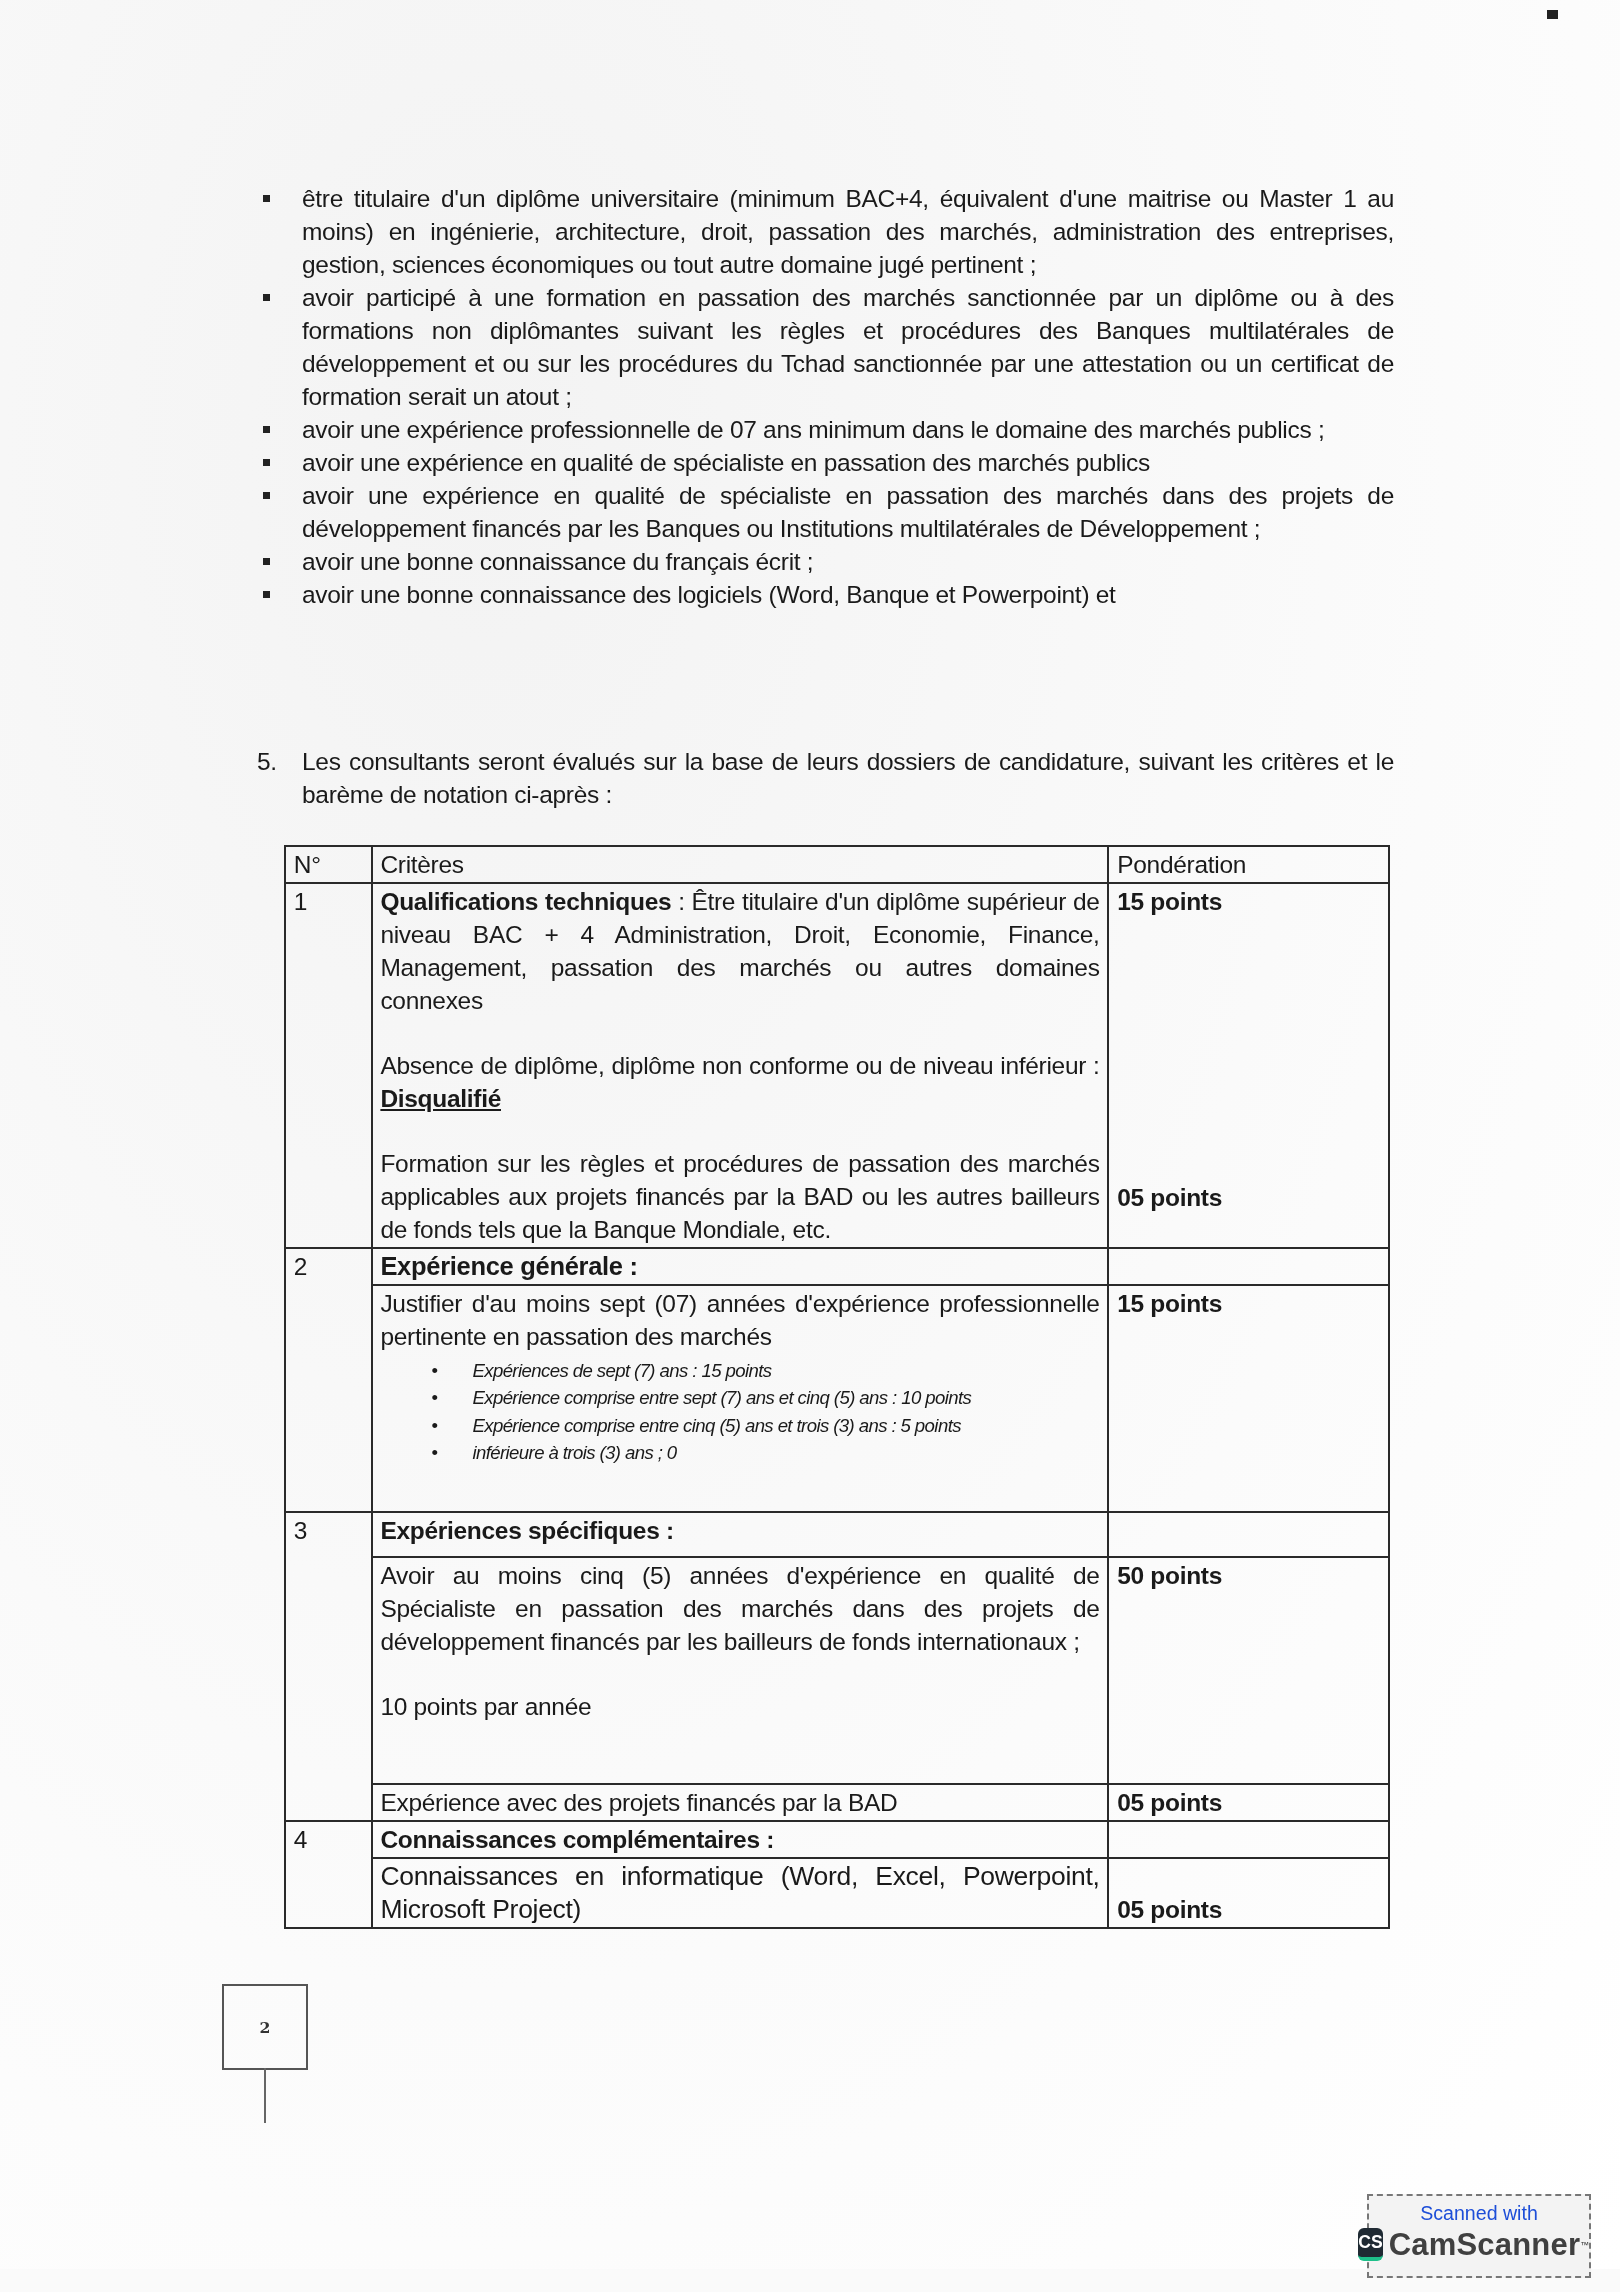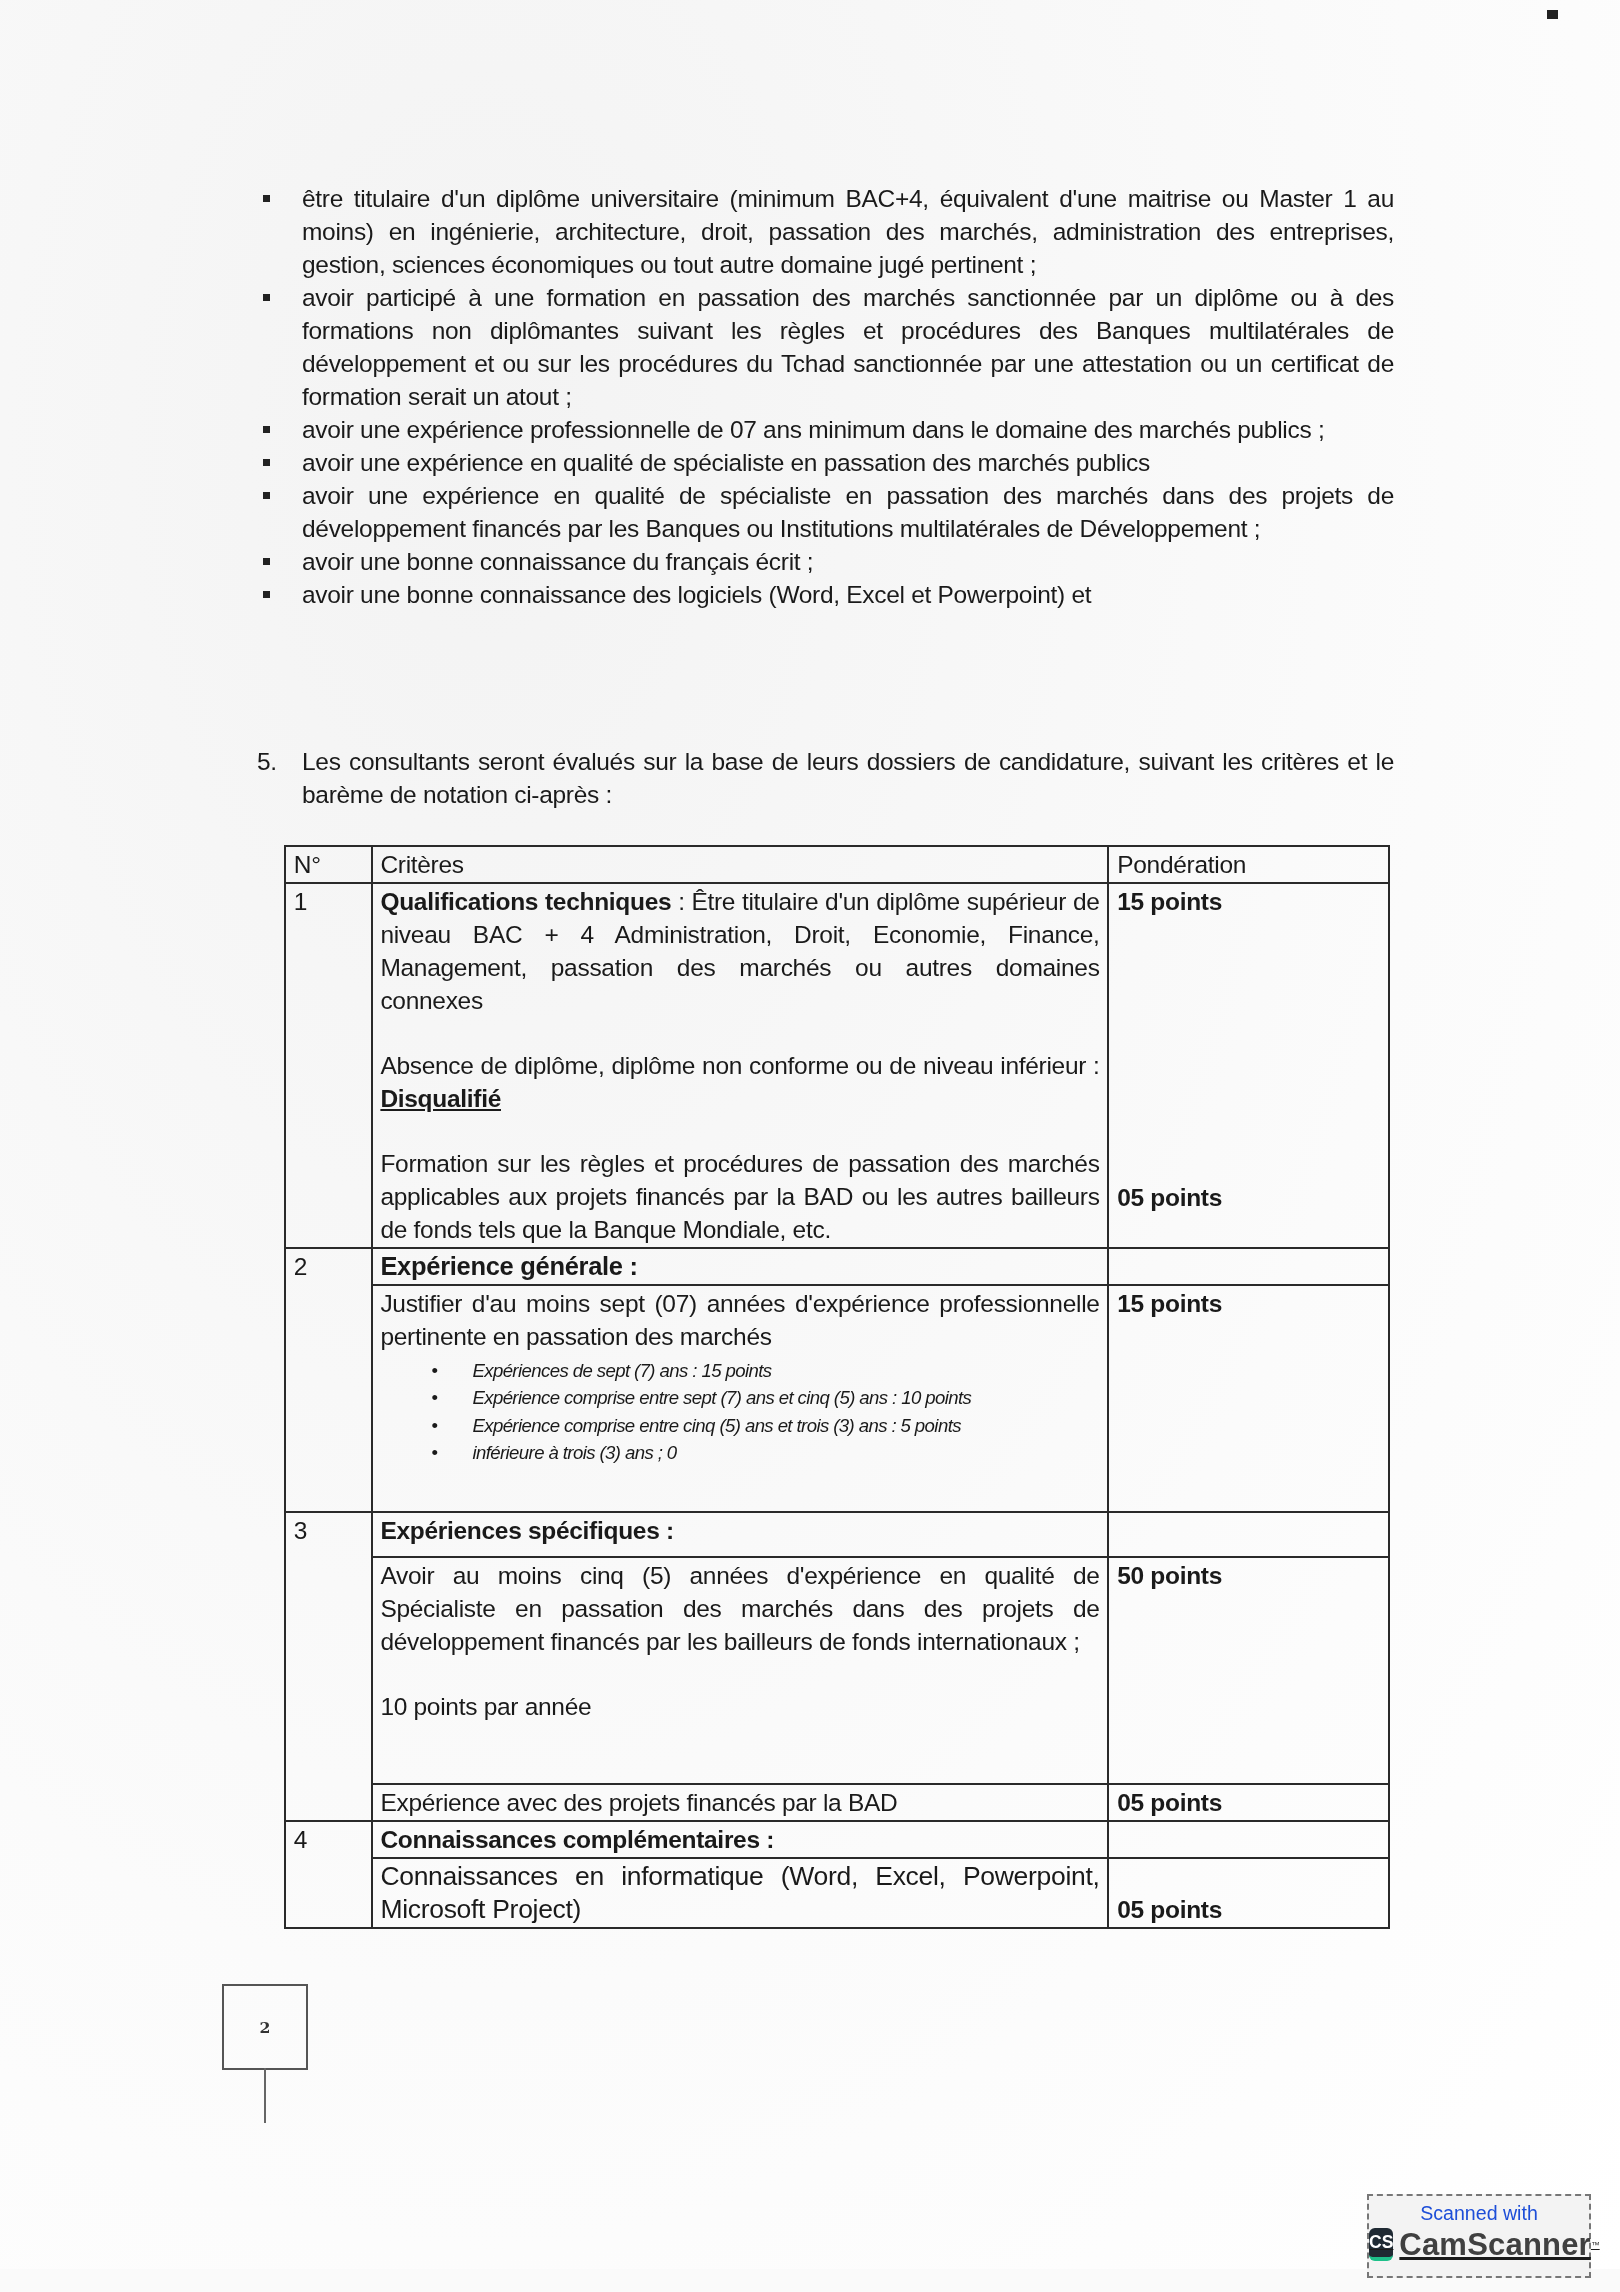--- a/index.html
+++ b/index.html
@@ -25,41 +25,41 @@
   .gap { height:32px; }
   .sub-list { list-style:none; margin:3.9px 0 0 0; padding:0 0 0 51px; font-style:italic; font-size:18.6px; line-height:27.4px; letter-spacing:-0.6px; }
   .sub-list li { position:relative; padding-left:41px; }
   .sub-list li::before { content:"•"; position:absolute; left:0; font-style:normal; }
   .page-box { position:absolute; left:222px; top:1984px; width:82px; height:82px; border:2px solid #555;
               font-family:"DejaVu Serif", serif; font-size:15.7px; display:flex; align-items:center; justify-content:center; font-weight:bold; color:#333; }
   .page-stem { position:absolute; left:264px; top:2068px; width:2px; height:55px; background:#666; }
   .cs-badge { position:absolute; left:1367px; top:2194px; width:220px; height:80px; border:2px dashed #777; background:#f3f3f3;
               text-align:center; }
   .cs-badge .scanned { font-size:19.6px; color:#1d4ed8; margin-top:5.9px; display:block; }
-  .cs-badge .row { display:flex; align-items:center; justify-content:flex-start; margin-top:2px;text-decoration:underline; }
+  .cs-badge .row { display:flex; align-items:center; justify-content:flex-end; margin-top:2px; }
   .cs-logo { width:33px; height:33px; background:#1f2a33; border-radius:5.9px; color:#fff; font-weight:bold; font-size:17.6px;
              display:flex; align-items:center; justify-content:center; border-bottom:4.9px solid #1ec08a; box-sizing:border-box; margin-right:5.9px; }
   .cs-name { font-size:31px; color:#404040; font-weight:bold; letter-spacing:0.2px; }
   .cs-tm { font-size:8.8px; vertical-align:top; color:#333; }
 </style>
 </head>
 <body>
 
 <div class="page">
   <div class="corner-mark"></div>
 
   <ul class="bullets">
     <li><span class="dot"></span><span>être titulaire d'un diplôme universitaire (minimum BAC+4, équivalent d'une maitrise ou Master 1 au moins) en ingénierie, architecture, droit, passation des marchés, administration des entreprises, gestion, sciences économiques ou tout autre domaine jugé pertinent ;</span></li>
     <li><span class="dot"></span><span>avoir participé à une formation en passation des marchés sanctionnée par un diplôme ou à des formations non diplômantes suivant les règles et procédures des Banques multilatérales de développement et ou sur les procédures du Tchad sanctionnée par une attestation ou un certificat de formation serait un atout ;</span></li>
     <li><span class="dot"></span><span>avoir une expérience professionnelle de 07 ans minimum dans le domaine des marchés publics ;</span></li>
     <li><span class="dot"></span><span>avoir une expérience en qualité de spécialiste en passation des marchés publics</span></li>
     <li><span class="dot"></span><span>avoir une expérience en qualité de spécialiste en passation des marchés dans des projets de développement financés par les Banques ou Institutions multilatérales de Développement ;</span></li>
     <li><span class="dot"></span></li>
     <li><span class="dot"></span><span>avoir une bonne connaissance du français écrit ;</span></li>
-    <li><span class="dot"></span><span>avoir une bonne connaissance des logiciels (Word, Excel et Powerpoint) et</span></li>
+    <li><span class="dot"></span><span>avoir une bonne connaissance des logiciels (Word, Banque et Powerpoint) et</span></li>
   </ul>
 
   <div class="numbered">
     <span class="num">5.</span>
     <span class="txt">Les consultants seront évalués sur la base de leurs dossiers de candidature, suivant les critères et le barème de notation ci-après :</span>
   </div>
 
   <table class="grid">
     <tbody>
         <tr>

